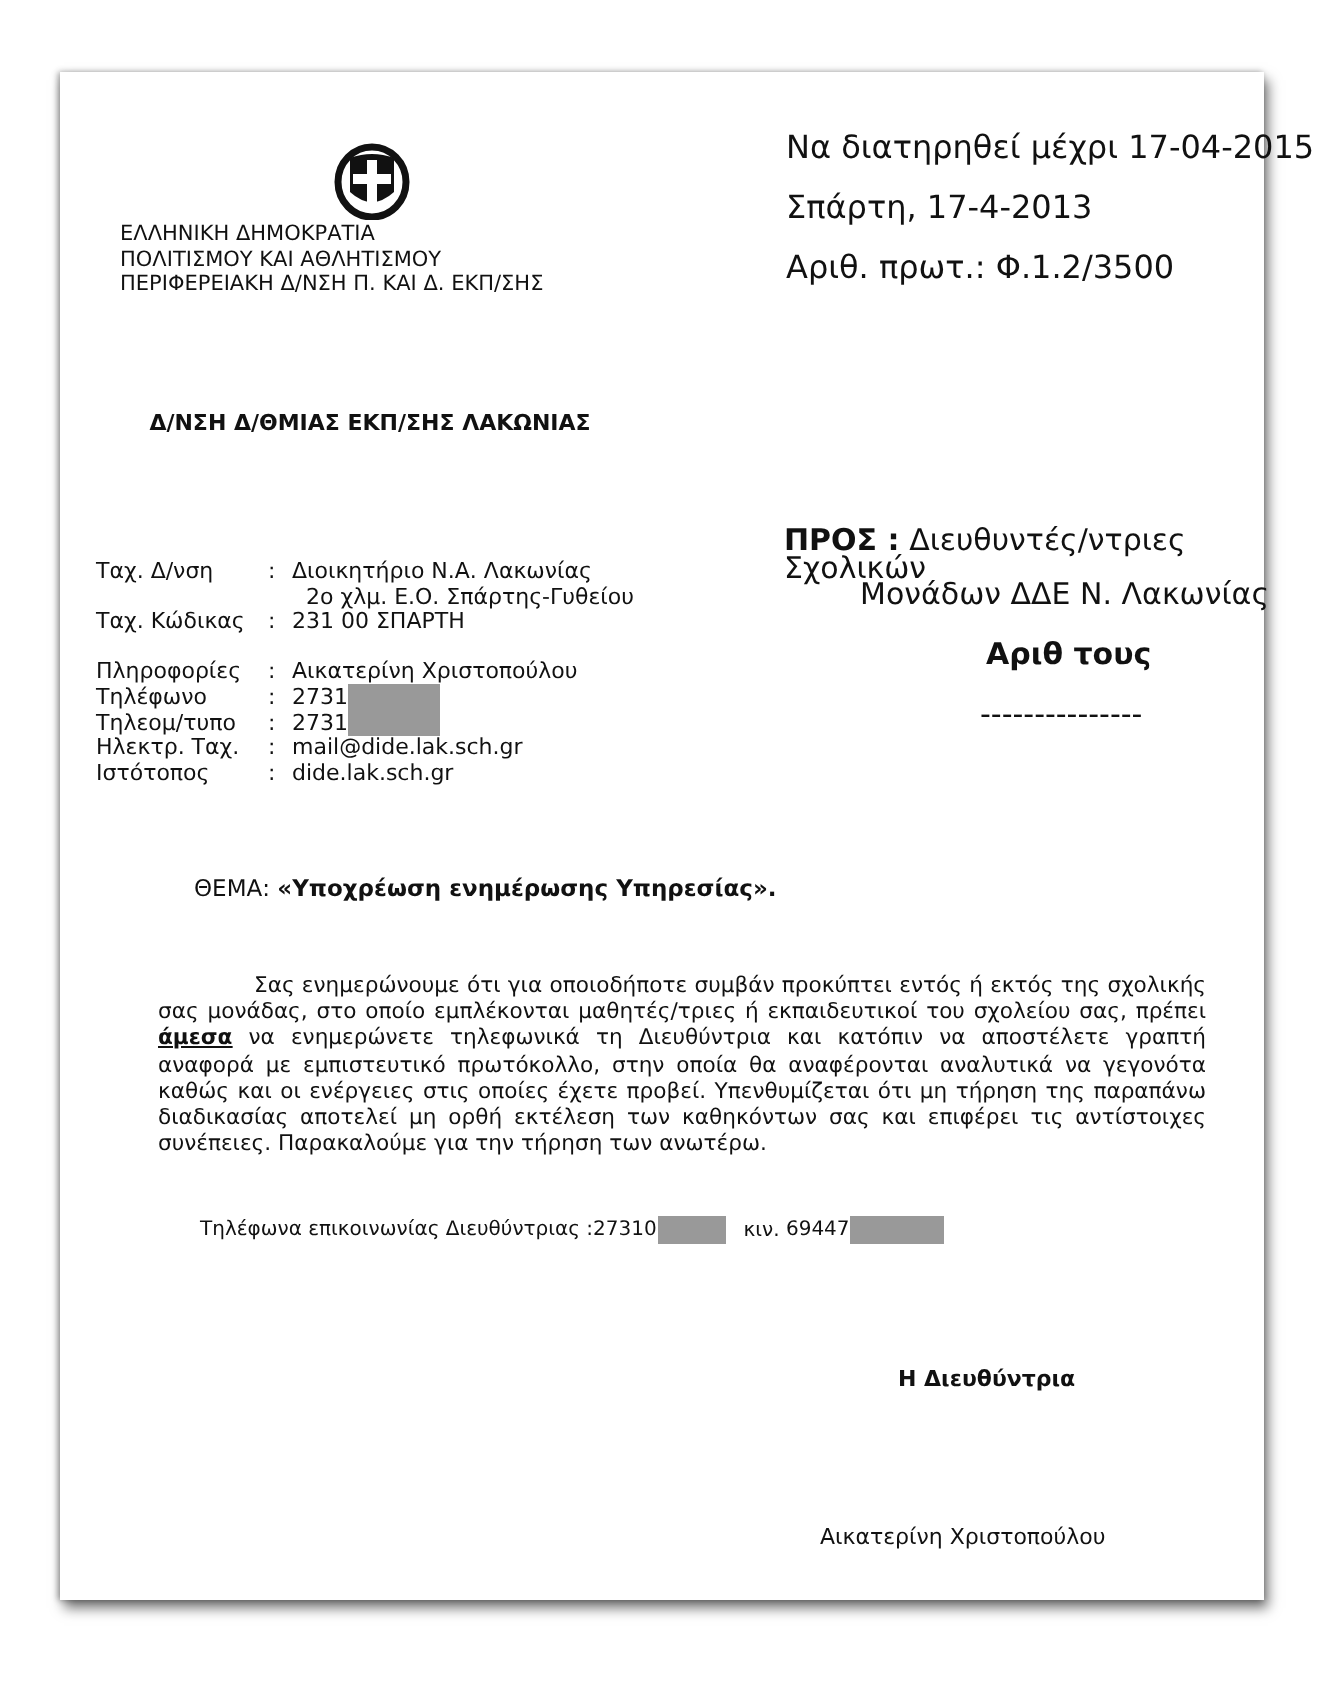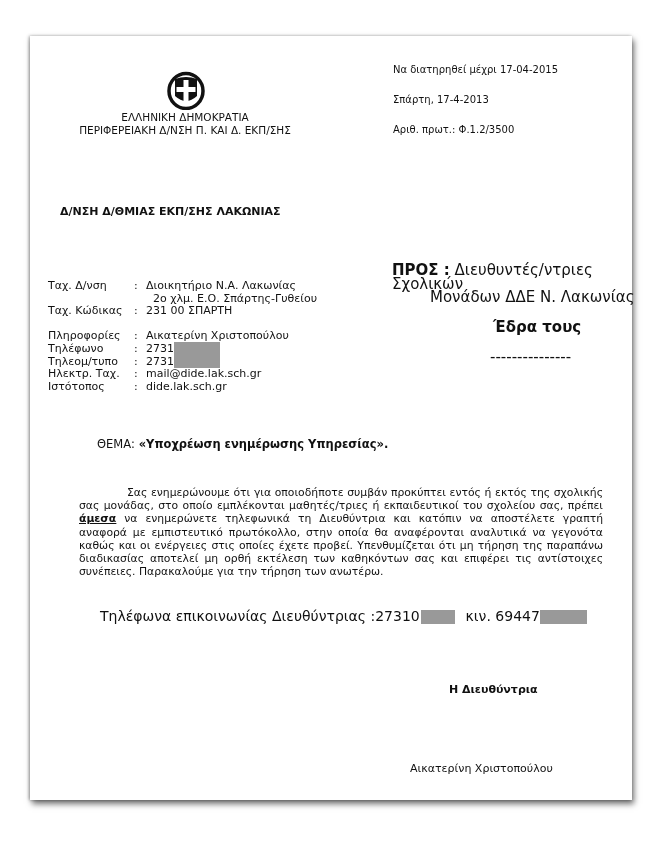--- a/index.html
+++ b/index.html
@@ -1,54 +1,55 @@
 <!DOCTYPE html>
 <html><head>
 <meta charset="utf-8">
 <style>
   html, body { margin:0; padding:0; background:#ffffff; }
   body { width:660px; height:842px; position:relative; overflow:hidden; font-family:"DejaVu Sans", sans-serif; color:#111; }
   .page { position:absolute; left:30px; top:36px; width:602px; height:764px; background:#fff;
           box-shadow: 2px 4px 6px rgba(0,0,0,0.55), -1px 0 3px rgba(0,0,0,0.35); }
   .emblem { position:absolute; left:166px; top:70px; width:40px; height:40px; }
-  .header-block { position:absolute; left:60px; top:111px; width:250px; text-align:center; font-size:10.5px; line-height:12.5px; }
-  .dept { position:absolute; left:60px; top:205px; width:250px; font-weight:bold; font-size:11px; }
-  .right-meta .line { position:absolute; left:393px; font-size:10px; }
+  .header-block { position:absolute; left:60px; top:111px; width:250px; text-align:left; font-size:10.5px; line-height:12.5px; }
+  .dept { position:absolute; left:60px; top:205px; width:250px; text-align:center; font-weight:bold; font-size:11px; }
+  .right-meta .line { position:absolute; left:393px; font-size:16px; }
   .info-table { position:absolute; left:48px; top:280px; font-size:11px; line-height:12.5px; }
   .info-row { display:flex;align-items:flex-end; }
   .info-label { width:86px; }
   .info-colon { width:12px; }
   .redact { display:inline-block; background:#999; vertical-align:middle; }
   .to-block { position:absolute; left:392px; top:264px; font-size:15px; line-height:13.5px; }
   .to-label { font-weight:bold; }
   .subject { position:absolute; left:97px; top:437px; font-size:11.5px; }
   .subject b { font-weight:bold; }
   .body-text { position:absolute; left:79px; top:486px; width:524px; font-size:10.8px; line-height:13.2px; text-align:justify; }
   .body-text p { margin:0; }
   .indent { text-indent:48px; }
-  .phones { position:absolute; left:100px; top:608px; font-size:14px; }
+  .phones { position:absolute; left:100px; top:608px; font-size:10px; }
   .sig-title { position:absolute; left:449px; top:683px; font-size:11px;font-weight:bold; }
   .sig-name { position:absolute; left:410px; top:762px; font-size:11px; }
   u b { text-decoration:underline; }
 </style>
 </head>
 <body>
 
 <div class="page">
 </div>
 
 <svg class="emblem" viewBox="0 0 40 40">
   <ellipse cx="20" cy="21" rx="17" ry="17.5" fill="none" stroke="#111" stroke-width="3.5"></ellipse>
   <path d="M9 9 Q20 5 31 9 L31 26 Q20 36 9 26 Z" fill="#111"></path>
   <rect x="17.5" y="10" width="5" height="22" fill="#fff"></rect>
   <rect x="10.5" y="17" width="19" height="5" fill="#fff"></rect>
 </svg>
 
 <div class="header-block">
   <div>ΕΛΛΗΝΙΚΗ ΔΗΜΟΚΡΑΤΙΑ</div>
+  <div>ΠΟΛΙΤΙΣΜΟΥ ΚΑΙ ΑΘΛΗΤΙΣΜΟΥ</div>
   <div>ΠΕΡΙΦΕΡΕΙΑΚΗ Δ/ΝΣΗ Π. ΚΑΙ Δ. ΕΚΠ/ΣΗΣ</div>
 </div>
 <div class="dept">Δ/ΝΣΗ Δ/ΘΜΙΑΣ ΕΚΠ/ΣΗΣ ΛΑΚΩΝΙΑΣ</div>
 
 <div class="right-meta">
   <div class="line" style="top:64px">Να διατηρηθεί μέχρι 17-04-2015</div>
   <div class="line" style="top:94px">Σπάρτη, 17-4-2013</div>
   <div class="line" style="top:124px">Αριθ. πρωτ.: Φ.1.2/3500</div>
 </div>
 
@@ -97,21 +98,21 @@
     <span>dide.lak.sch.gr</span>
   </div>
 </div>
 
 <div class="to-block">
   <div>
     <span class="to-label">ΠΡΟΣ :</span>
     <span>Διευθυντές/ντριες Σχολικών</span>
   </div>
   <div style="padding-left:38px">Μονάδων ΔΔΕ Ν. Λακωνίας</div>
-  <div style="padding-left:101px;margin-top:16px;font-weight:bold">Έδρα τους</div>
+  <div style="padding-left:101px;margin-top:16px;font-weight:bold">Αριθ τους</div>
   <div style="padding-left:98px;margin-top:17px">---------------</div>
 </div>
 
 <div class="subject">
   <span>ΘΕΜΑ:</span>
   <b>«Υποχρέωση ενημέρωσης Υπηρεσίας».</b>
 </div>
 
 <div class="body-text">
   <p class="indent"><span>Σας ενημερώνουμε ότι για οποιοδήποτε συμβάν προκύπτει εντός ή εκτός της σχολικής σας μονάδας, στο οποίο εμπλέκονται μαθητές/τριες ή εκπαιδευτικοί του σχολείου σας, πρέπει </span><u><b>άμεσα</b></u><span> να ενημερώνετε τηλεφωνικά τη Διευθύντρια και κατόπιν να αποστέλετε γραπτή αναφορά με εμπιστευτικό πρωτόκολλο, στην οποία θα αναφέρονται αναλυτικά να γεγονότα καθώς και οι ενέργειες στις οποίες έχετε προβεί. Υπενθυμίζεται ότι μη τήρηση της παραπάνω διαδικασίας αποτελεί μη ορθή εκτέλεση των καθηκόντων σας και επιφέρει τις αντίστοιχες συνέπειες.  Παρακαλούμε για την τήρηση των ανωτέρω.</span></p>

